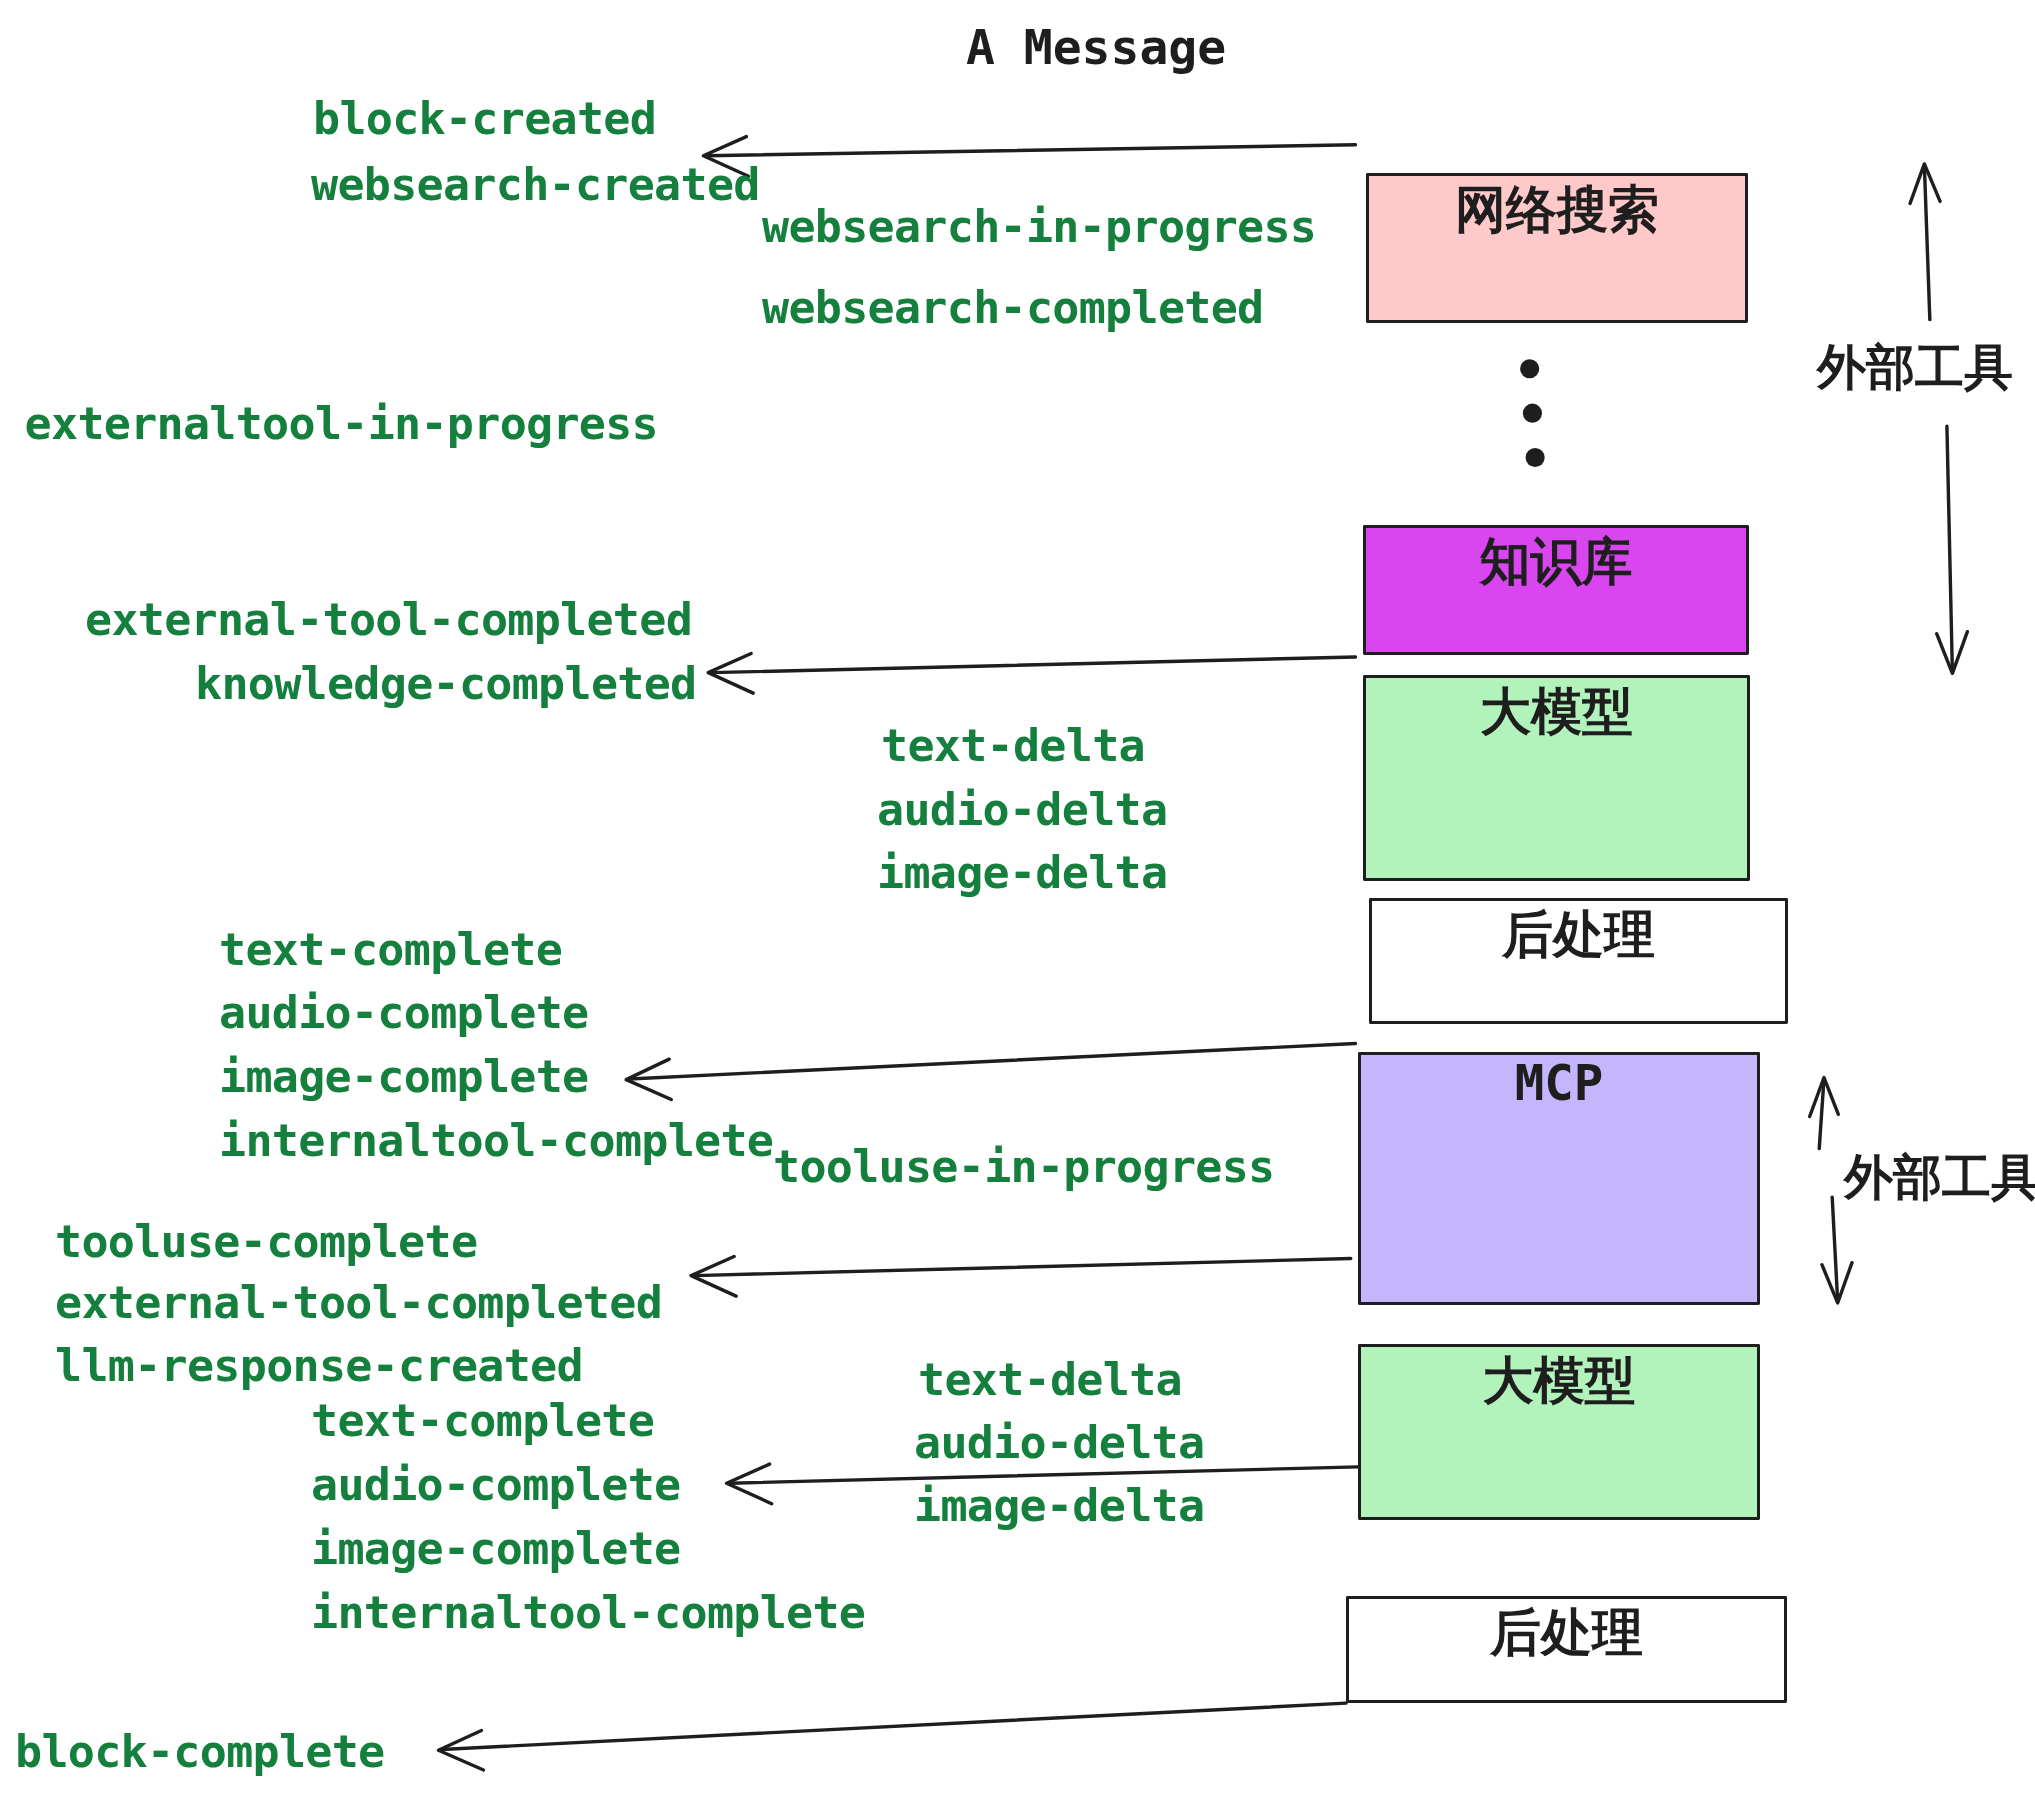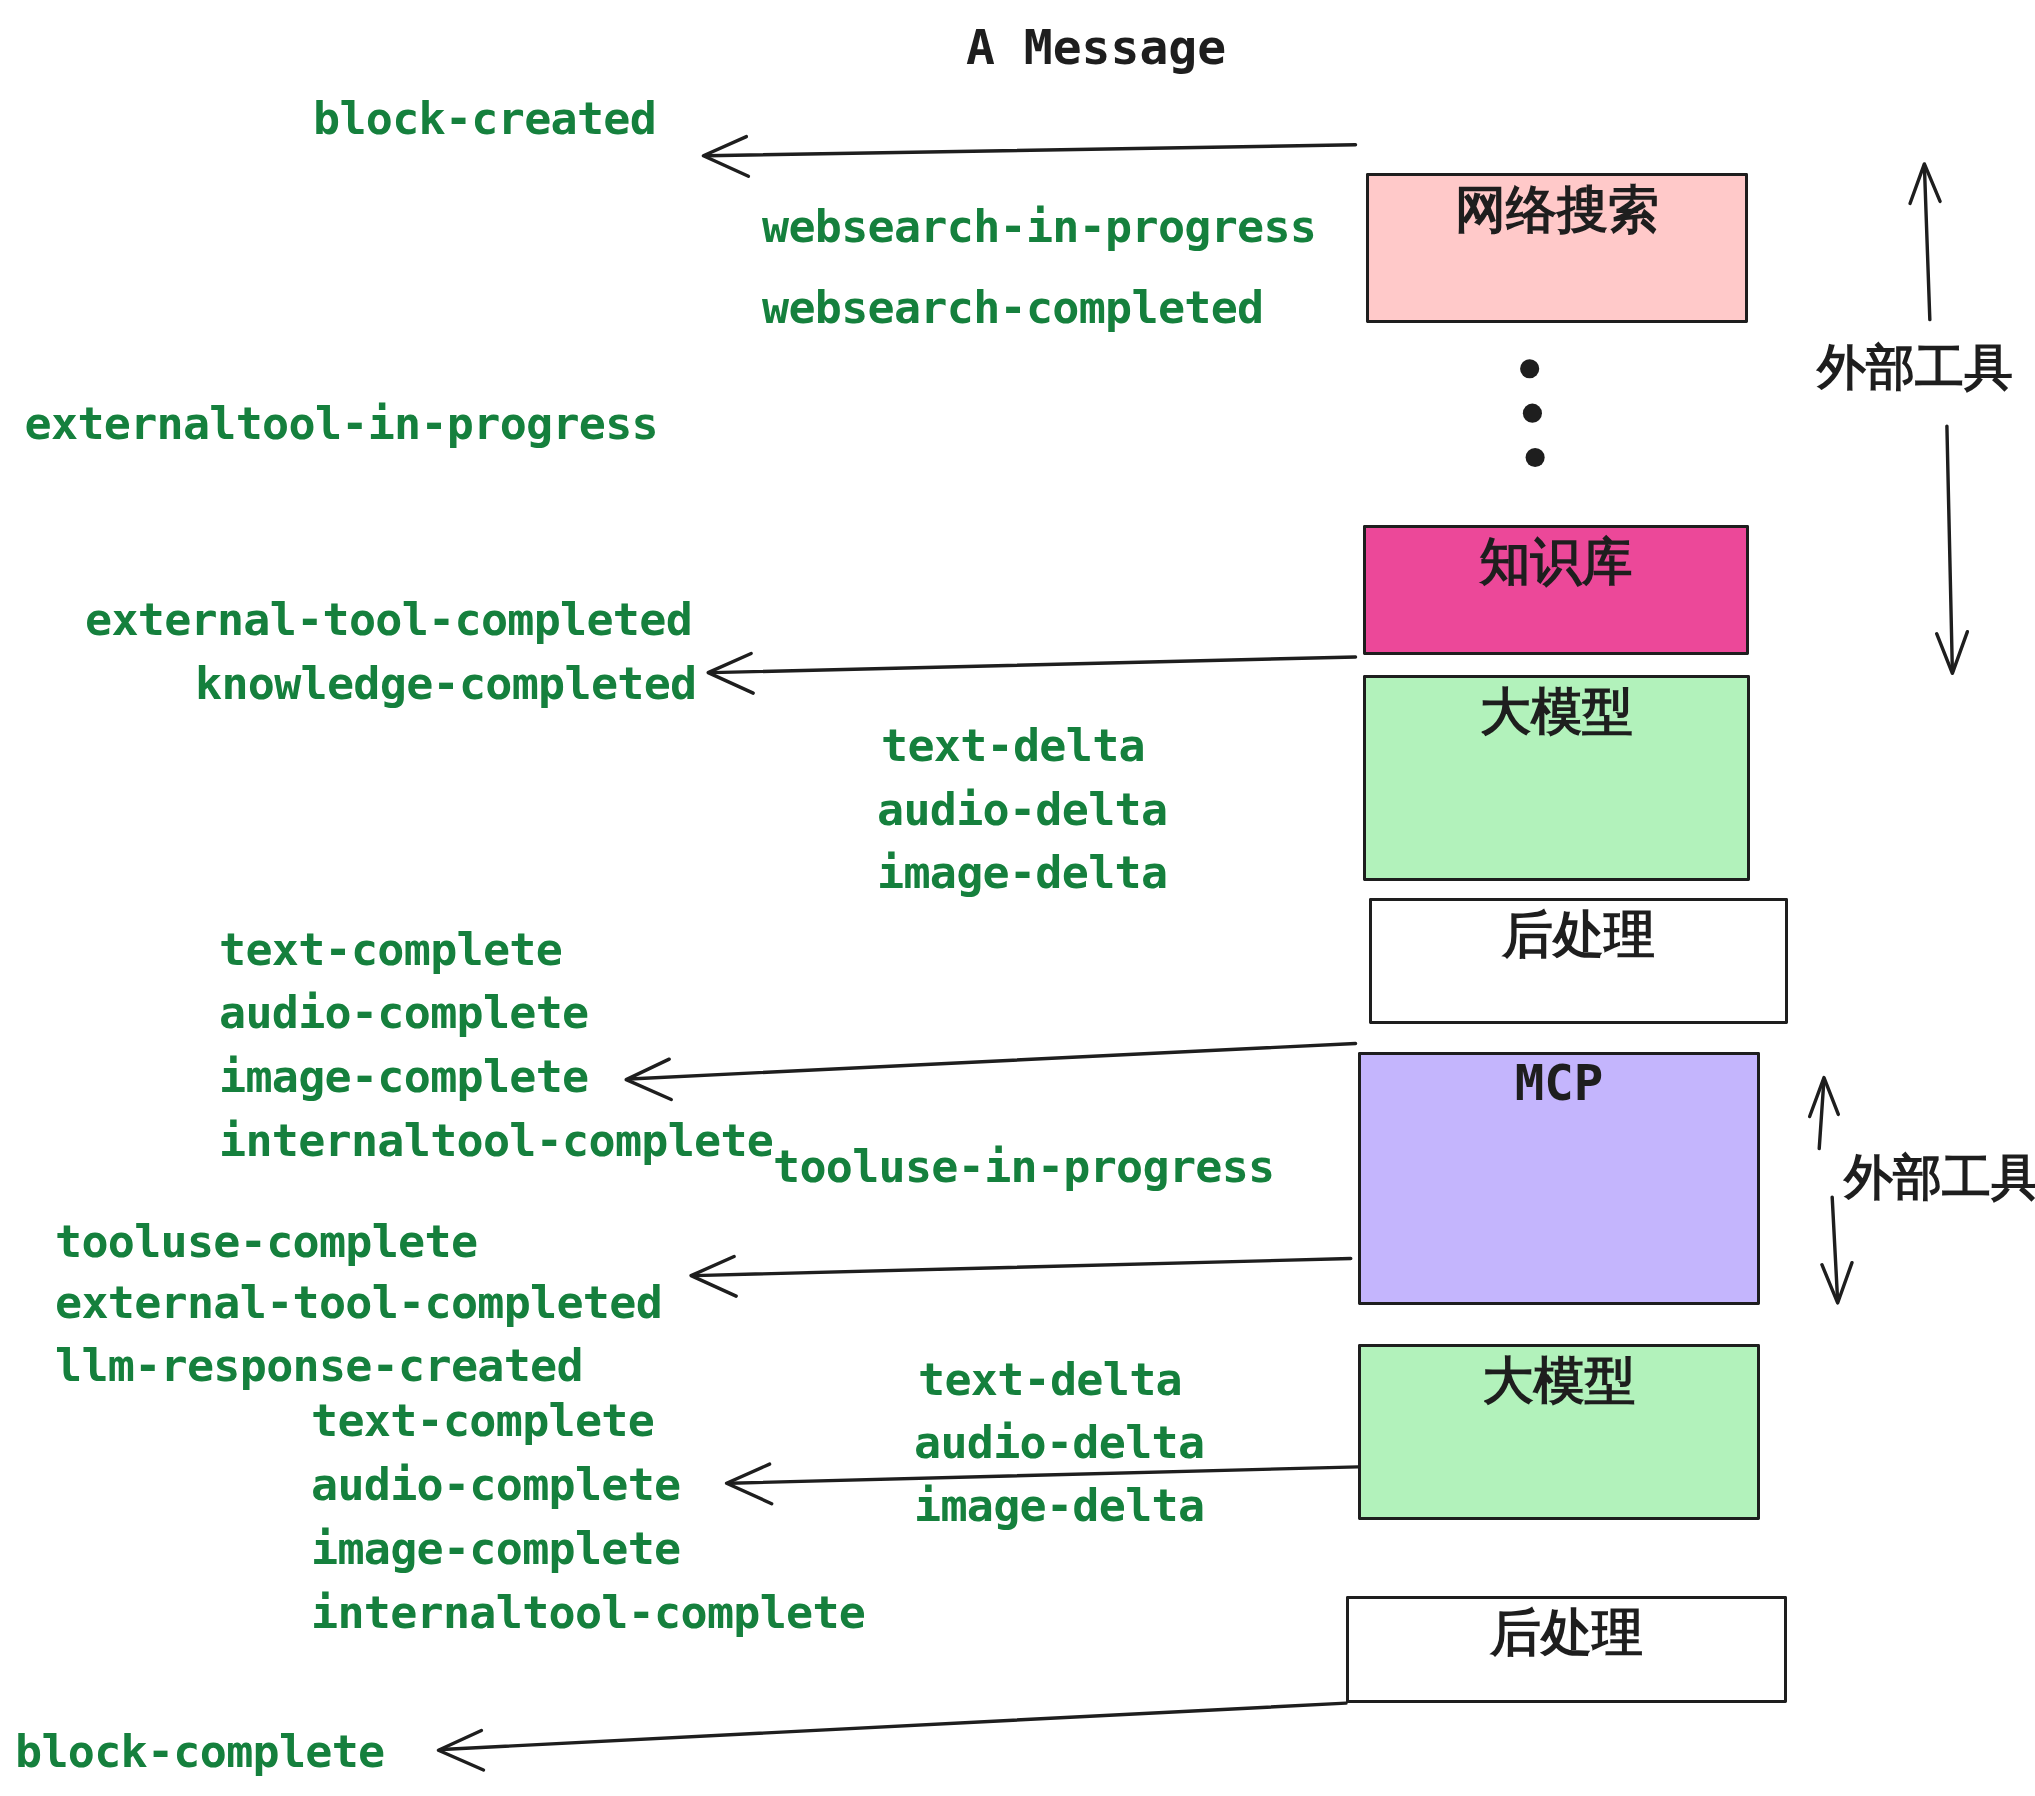--- a/index.html
+++ b/index.html
@@ -123,20 +123,21 @@
     </g>
     <g>
       <line x1="2683" y1="1753" x2="2691" y2="1905"></line>
       <polyline points="2668,1852 2691,1908 2712,1849"></polyline>
     </g>
   </svg>
 
   <div class="title" style="left:966px;top:13.7px;">A Message</div>
 
   <div class="ev" style="left:313px;top:88px;">block-created</div>
+  <div class="ev" style="left:311px;top:154px;">websearch-created</div>
   <div class="ev" style="left:762px;top:196px;">websearch-in-progress</div>
   <div class="ev" style="left:762px;top:277px;">websearch-completed</div>
   <div class="ev" style="left:24.6px;top:393px;">externaltool-in-progress</div>
   <div class="ev" style="left:85px;top:589px;">external-tool-completed</div>
   <div class="ev" style="left:195px;top:653px;">knowledge-completed</div>
 
   <div class="ev" style="left:881px;top:715px;">text-delta</div>
   <div class="ev" style="left:877px;top:779px;">audio-delta</div>
   <div class="ev" style="left:877px;top:842px;">image-delta</div>
 
@@ -157,21 +158,21 @@
   <div class="ev" style="left:311px;top:1390px;">text-complete</div>
   <div class="ev" style="left:311px;top:1454px;">audio-complete</div>
   <div class="ev" style="left:311px;top:1518px;">image-complete</div>
   <div class="ev" style="left:311px;top:1582px;">internaltool-complete</div>
   <div class="ev" style="left:15px;top:1721px;">block-complete</div>
 
   <div class="box" style="left: 1366px; top: 173px; width: 382px; height: 150px; background-color: rgb(255, 201, 201);">
     <span class="lbl">网络搜索</span>
   </div>
 
-  <div class="box" style="left: 1363px; top: 525px; width: 386px; height: 130px; background-color: #ec4899;">
+  <div class="box" style="left: 1363px; top: 525px; width: 386px; height: 130px; background-color: #d946ef;">
     <span class="lbl">知识库</span>
   </div>
 
   <div class="box" style="left: 1363px; top: 675px; width: 387px; height: 206px; background-color: rgb(178, 242, 187);">
     <span class="lbl">大模型</span>
   </div>
 
   <div class="box" style="left: 1369px; top: 898px; width: 419px; height: 126px; background-color: rgb(255, 255, 255);">
     <span class="lbl">后处理</span>
   </div>

